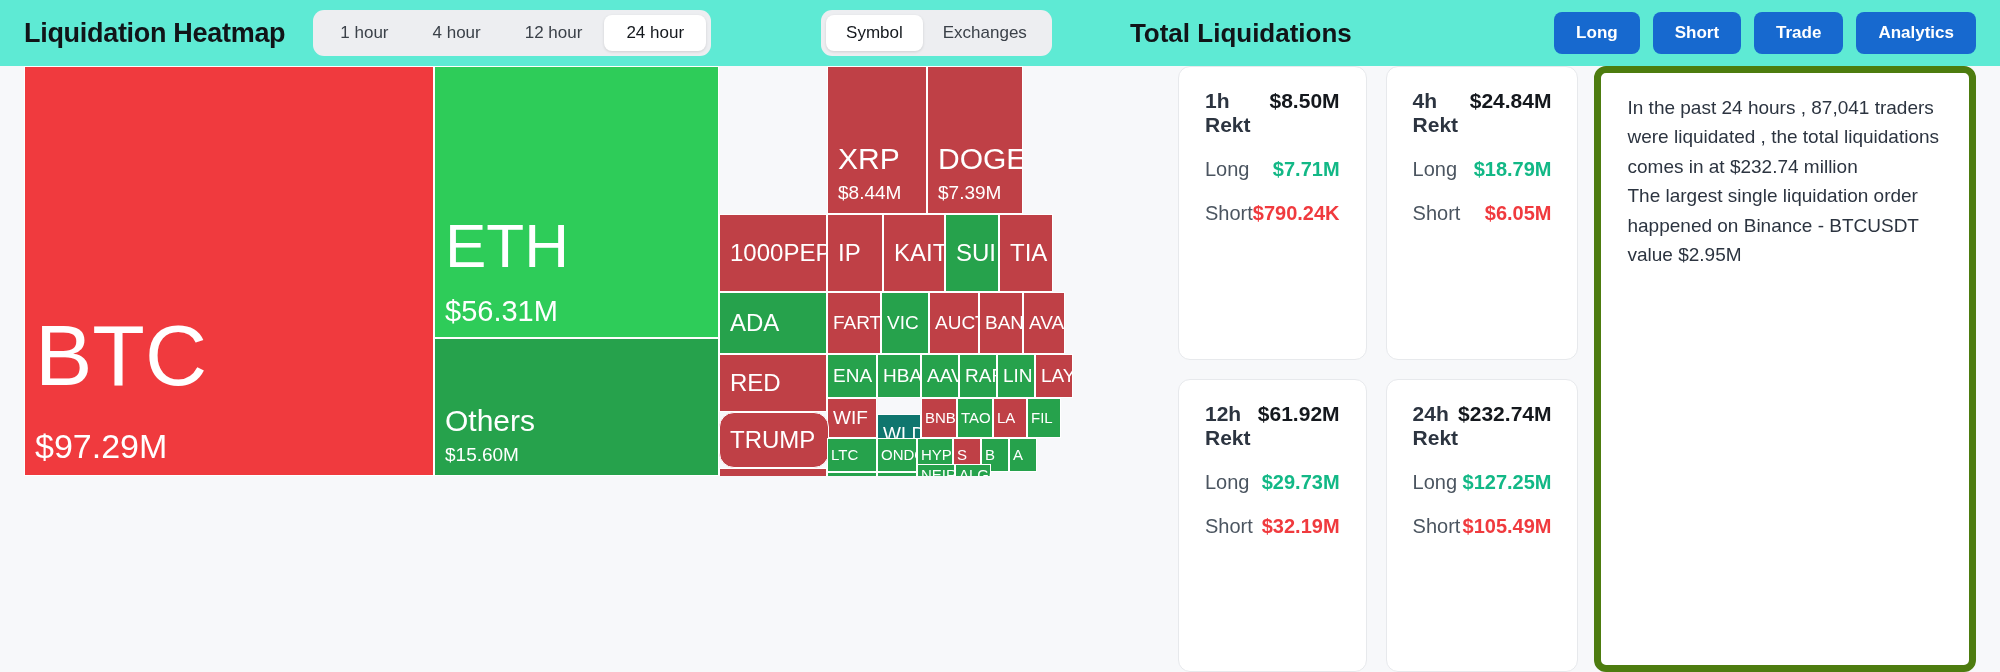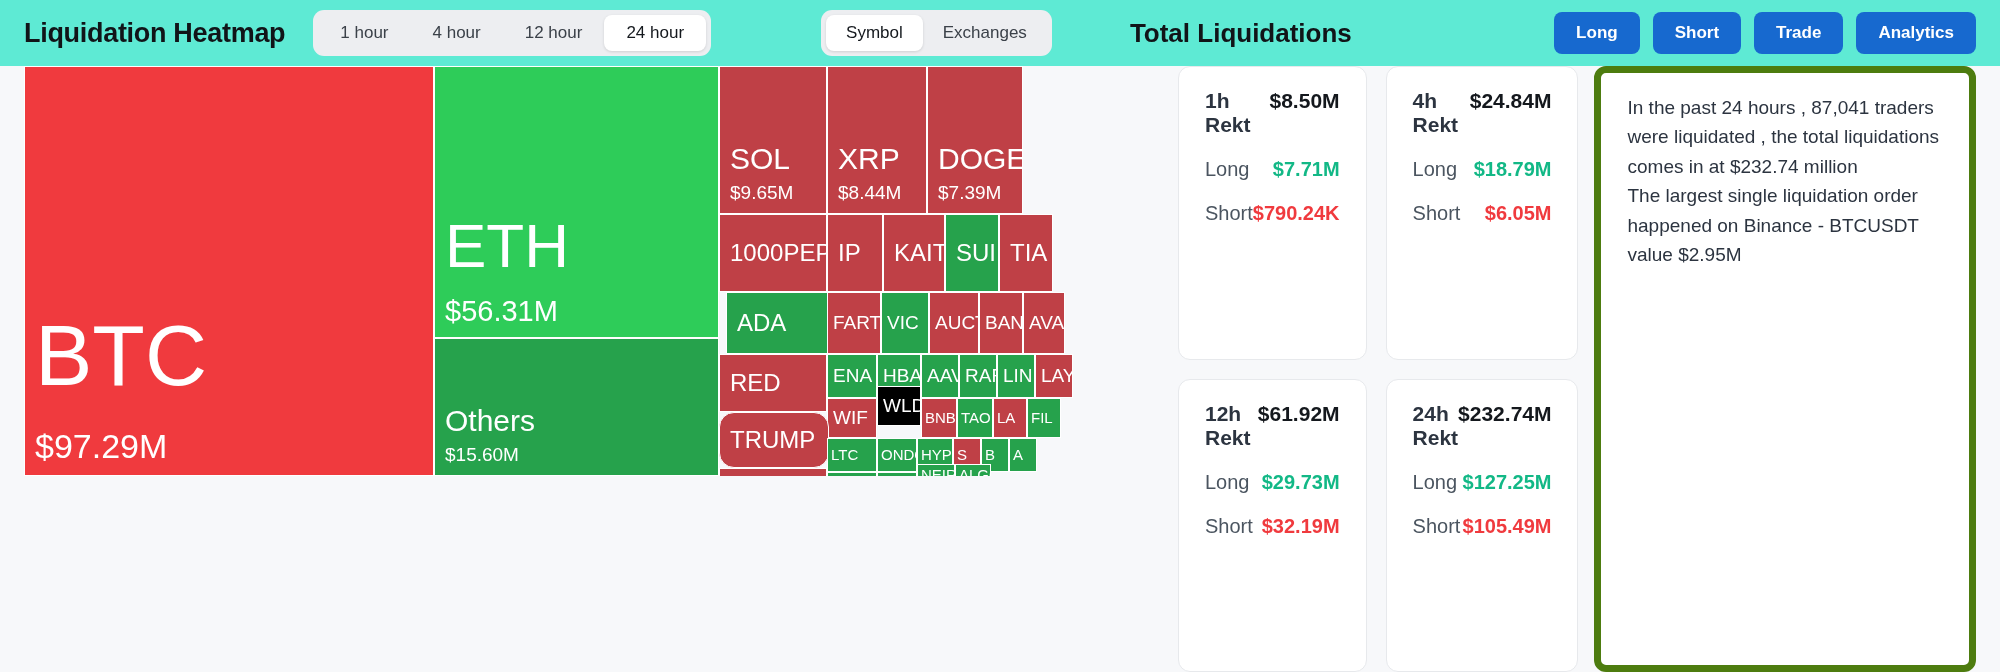--- a/index.html
+++ b/index.html
@@ -202,24 +202,20 @@
         <div class="val">$97.29M</div>
       </div>
       <div class="tile big" style="left: 410px; top: 0px; width: 285px; height: 272px; background: rgb(46, 204, 89);">
         <div class="sym">ETH</div>
         <div class="val">$56.31M</div>
       </div>
       <div class="tile med" style="left: 410px; top: 272px; width: 285px; height: 138px; background: rgb(38, 162, 76);">
         <div class="sym">Others</div>
         <div class="val">$15.60M</div>
       </div>
-      <div class="tile med" style="left: 695px; top: 0px; width: 108px; height: 148px; background: rgb(191, 64, 70);">
-        <div class="sym">SOL</div>
-        <div class="val">$9.65M</div>
-      </div>
       <div class="tile med" style="left: 803px; top: 0px; width: 100px; height: 148px; background: rgb(191, 64, 70);">
         <div class="sym">XRP</div>
         <div class="val">$8.44M</div>
       </div>
       <div class="tile med" style="left: 903px; top: 0px; width: 96px; height: 148px; background: rgb(191, 64, 70);">
         <div class="sym">DOGE</div>
         <div class="val">$7.39M</div>
       </div>
       <div class="tile sm" style="left: 695px; top: 148px; width: 108px; height: 78px; background: rgb(191, 64, 70);">
         <div class="sym">1000PEPE</div>
@@ -229,21 +225,21 @@
       </div>
       <div class="tile sm" style="left: 859px; top: 148px; width: 62px; height: 78px; background: rgb(191, 64, 70);">
         <div class="sym">KAITO</div>
       </div>
       <div class="tile sm" style="left: 921px; top: 148px; width: 54px; height: 78px; background: rgb(38, 162, 76);">
         <div class="sym">SUI</div>
       </div>
       <div class="tile sm" style="left: 975px; top: 148px; width: 54px; height: 78px; background: rgb(191, 64, 70);">
         <div class="sym">TIA</div>
       </div>
-      <div class="tile sm" style="left: 695px; top: 226px; width: 108px; height: 62px; background: rgb(38, 162, 76); margin-left: 7px;">
+      <div class="tile sm" style="left: 695px; top: 226px; width: 108px; height: 62px; background: rgb(38, 162, 76);">
         <div class="sym">ADA</div>
       </div>
       <div class="tile xs" style="left: 803px; top: 226px; width: 54px; height: 62px; background: rgb(191, 64, 70);">
         <div class="sym">FARTCOIN</div>
       </div>
       <div class="tile xs" style="left: 857px; top: 226px; width: 48px; height: 62px; background: rgb(38, 162, 76);">
         <div class="sym">VIC</div>
       </div>
       <div class="tile xs" style="left: 905px; top: 226px; width: 50px; height: 62px; background: rgb(191, 64, 70);">
         <div class="sym">AUCTION</div>
@@ -271,21 +267,21 @@
       </div>
       <div class="tile xs" style="left: 973px; top: 288px; width: 38px; height: 44px; background: rgb(38, 162, 76);">
         <div class="sym">LINK</div>
       </div>
       <div class="tile xs" style="left: 1011px; top: 288px; width: 38px; height: 44px; background: rgb(191, 64, 70);">
         <div class="sym">LAYER</div>
       </div>
       <div class="tile xs" style="left: 803px; top: 332px; width: 50px; height: 40px; background: rgb(191, 64, 70);">
         <div class="sym">WIF</div>
       </div>
-      <div class="tile xs" style="left: 853px; top: 320px; width: 44px; height: 40px; background: #000000;">
+      <div class="tile xs" style="left: 853px; top: 348px; width: 44px; height: 40px; background: #0f766e;">
         <div class="sym">WLD</div>
       </div>
       <div class="tile xxs" style="left: 897px; top: 332px; width: 36px; height: 40px; background: rgb(191, 64, 70);">
         <div class="sym">BNB</div>
       </div>
       <div class="tile xxs" style="left: 933px; top: 332px; width: 36px; height: 40px; background: rgb(38, 162, 76);">
         <div class="sym">TAO</div>
       </div>
       <div class="tile xxs" style="left: 969px; top: 332px; width: 34px; height: 40px; background: rgb(191, 64, 70);">
         <div class="sym">LA</div>

